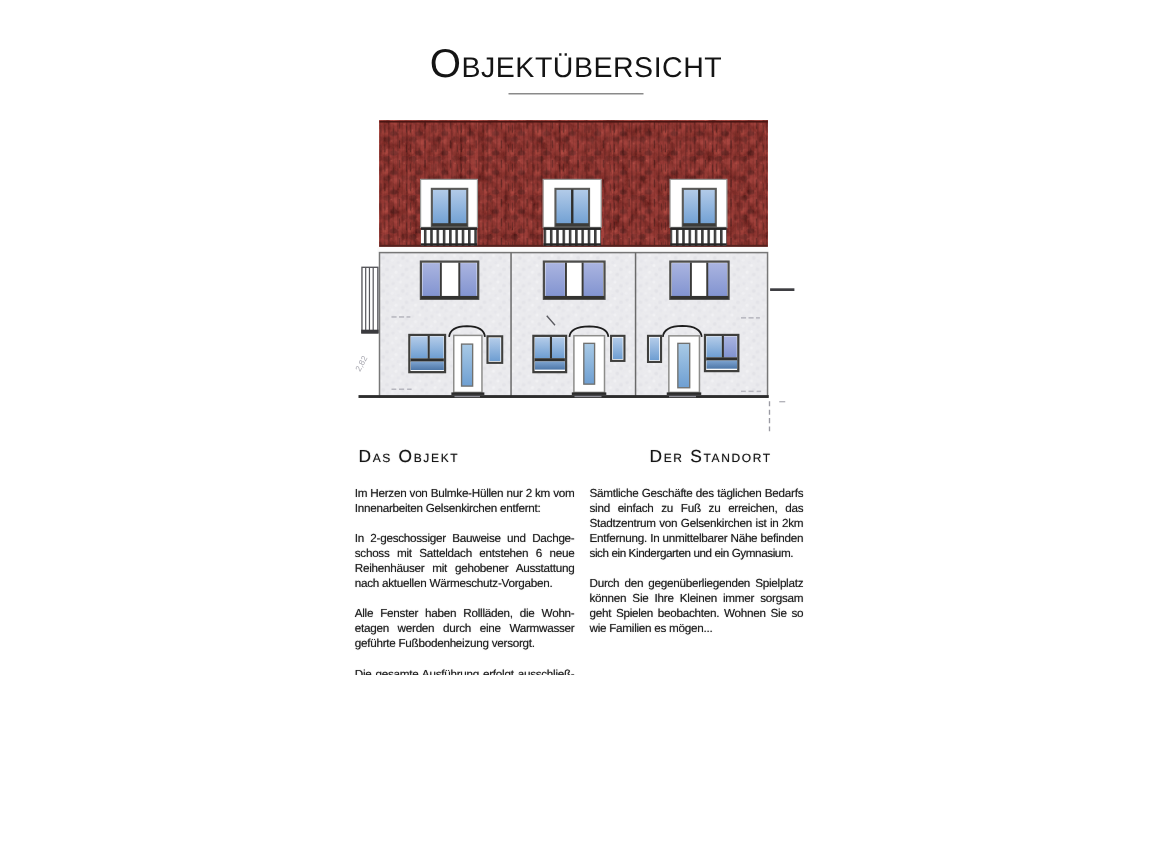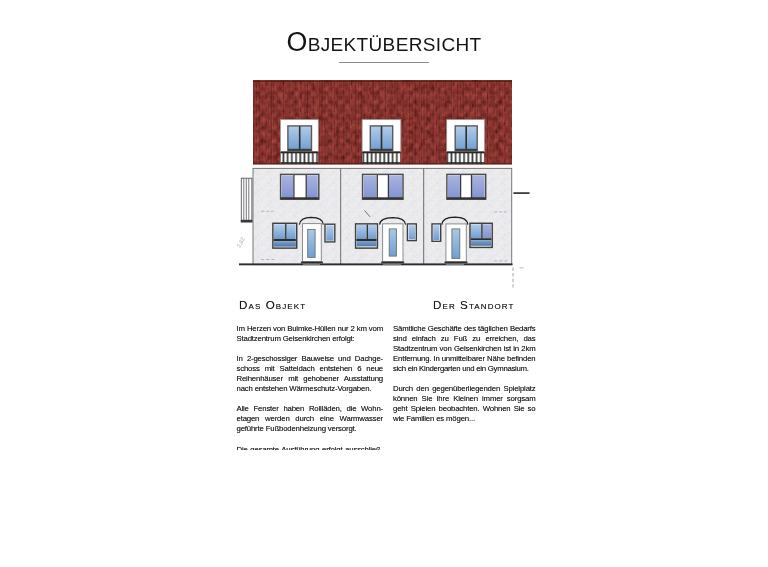--- a/index.html
+++ b/index.html
@@ -278,27 +278,27 @@
 </g>
 
 <path d="M 364.5 210.5 L 370 216.8" stroke="#5a5a60" stroke-width="0.9" fill="none"></path>
 </svg>
 
 <div class="abs hd" style="left:239px;top:298.2px;">Das Objekt</div>
 
 <div class="abs col" style="left:236.5px;top:323.9px;width:146.5px;">
 <div class="pp">
 <div class="jl">Im Herzen von Bulmke-Hüllen nur 2&nbsp;km vom</div>
-<div class="ll">Stadtzentrum Gelsenkirchen erfolgt:</div>
+<div class="ll">Innenarbeiten Gelsenkirchen entfernt:</div>
 </div>
 <div class="pp">
 <div class="jl">In 2-geschossiger Bauweise und Dachge-</div>
 <div class="jl">schoss mit Satteldach entstehen 6 neue</div>
 <div class="jl">Reihenhäuser mit gehobener Ausstattung</div>
-<div class="ll">nach entstehen Wärmeschutz-Vorgaben.</div>
+<div class="ll">nach aktuellen Wärmeschutz-Vorgaben.</div>
 </div>
 <div class="pp">
 <div class="jl">Alle Fenster haben Rollläden, die Wohn-</div>
 <div class="jl">etagen werden durch eine Warmwasser</div>
 <div class="ll">geführte Fußbodenheizung versorgt.</div>
 </div>
 <div class="pp">
 <div class="jl">Die gesamte Ausführung erfolgt ausschließ-</div>
 <div class="jl">lich durch Fachbetriebe. Im Preis mit inbe-</div>
 <div class="jl">griffen sind sämtliche Innenarbeiten mit</div>

